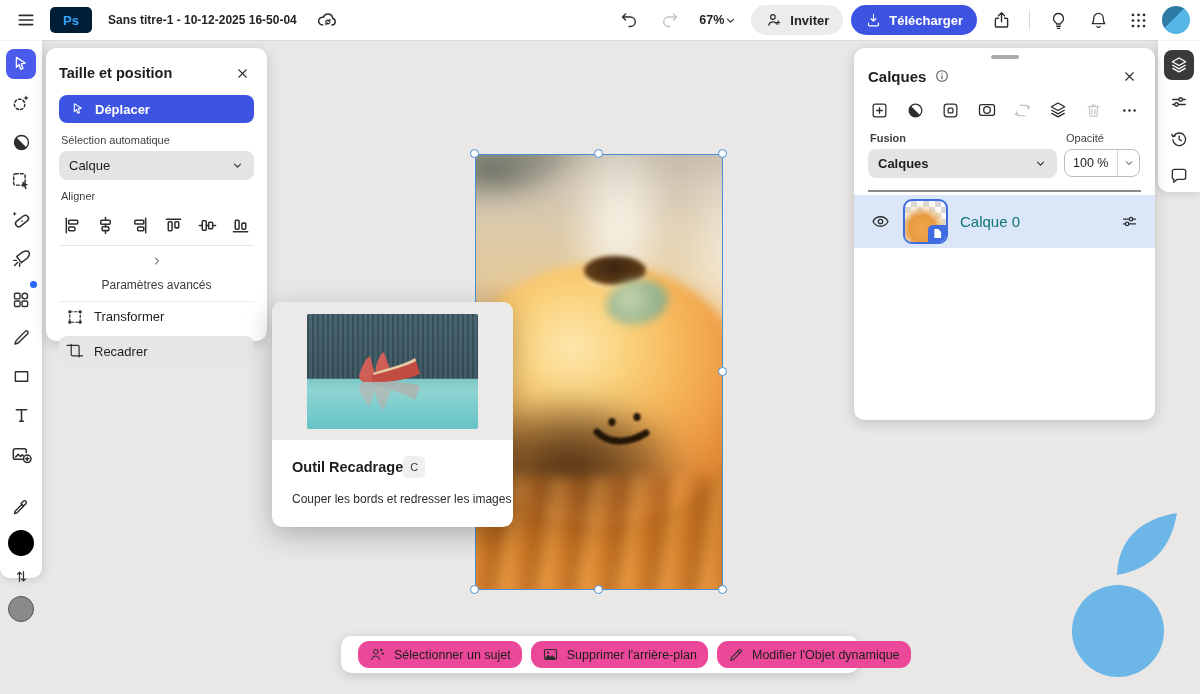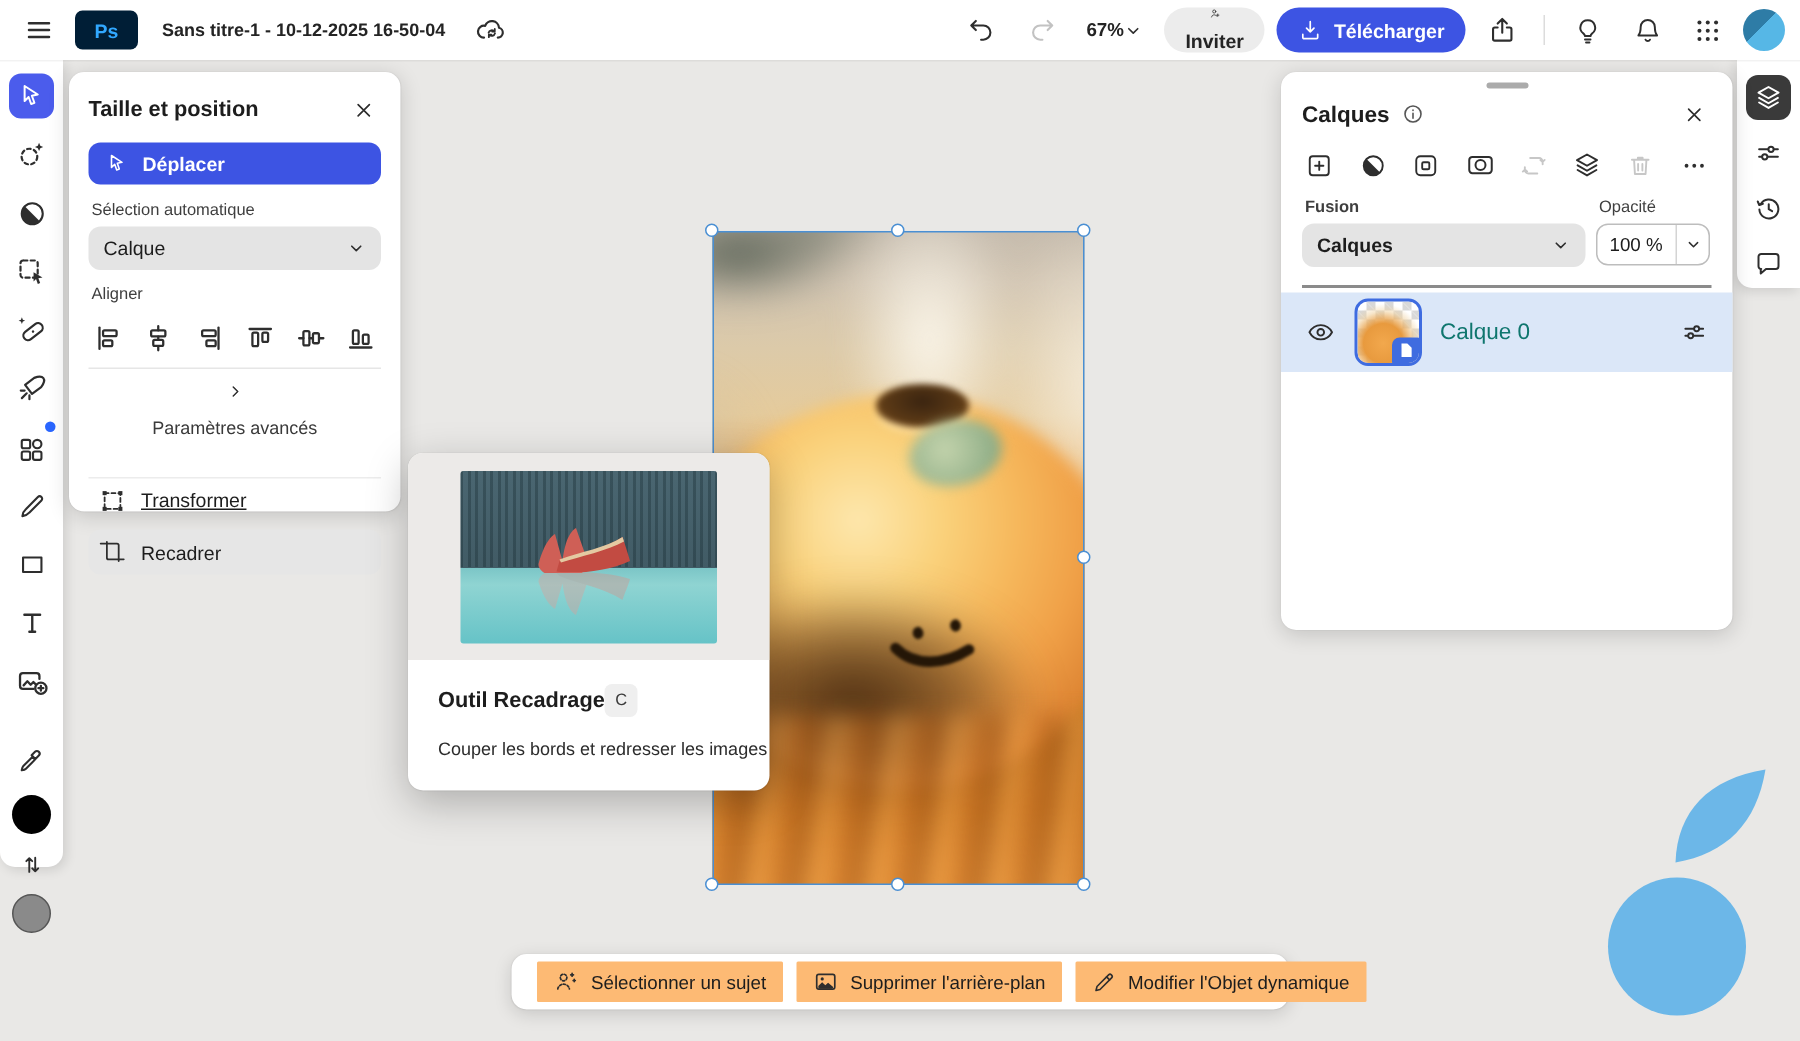--- a/index.html
+++ b/index.html
@@ -19,21 +19,21 @@
     position:absolute; left:0; top:0; width:1200px; height:40px;
     background:#fff; display:flex; align-items:center; justify-content:space-between;
     padding:0 10px; box-shadow:0 1px 0 rgba(0,0,0,.05); z-index:20;
   }
   .tb-group { display:flex; align-items:center; gap:8px; }
   .ibtn { width:32px; height:30px; display:flex; align-items:center; justify-content:center; border-radius:6px; background:none; border:none; cursor:pointer; }
   .ps-logo { width:42px; height:26px; border-radius:5px; display:flex; align-items:center; justify-content:center; font-size:13px; font-weight:bold; }
   .doc-title { font-size:12px; font-weight:bold; color:#242424; margin:0 6px 0 8px; }
   .zoom-ctl { display:flex; align-items:center; gap:0; font-size:12.5px; font-weight:bold; color:#242424; padding:0 6px; cursor:pointer; }
   .pill { height:30px; border-radius:15px; display:flex; align-items:center; gap:7px; padding:0 14px; font-size:13px; font-weight:bold; border:none; cursor:pointer; }
-  .pill-invite { background:#ececec; color:#242424;flex-direction:column; }
+  .pill-invite { background:#ececec; color:#242424; }
   .pill-download { background:var(--accent,#3d54e3); color:#fff; }
   .vdiv { width:1px; height:20px; background:#dcdcdc; margin:0 4px; }
   .avatar { width:28px; height:28px; border-radius:50%; background:linear-gradient(135deg,#2e7ca6 0%,#2e7ca6 44%,#56b7e6 44%); cursor:pointer; }
 
   
   .ltoolbar {
     position:absolute; left:0; top:40px; width:42px; height:538px;
     background:#fff; border-radius:0 0 10px 10px;
     box-shadow:2px 2px 8px rgba(0,0,0,.12);
     display:flex; flex-direction:column; align-items:center;
@@ -142,21 +142,21 @@
   .rdock { position:absolute; right:0; top:40px; width:42px; height:152px; background:#fff; border-radius:0 0 0 10px;
     box-shadow:-2px 2px 8px rgba(0,0,0,.12); display:flex; flex-direction:column; align-items:center; padding-top:10px; gap:7px; z-index:15; }
   .dock-btn { width:30px; height:30px; display:flex; align-items:center; justify-content:center; border-radius:8px; cursor:pointer; }
   .dock-btn.sel { background:#3a3a3a; }
   .dock-btn.sel svg { stroke:#fff; }
 
   
   .action-bar { position:absolute; left:341px; top:636px; width:518px; height:37px; background:#fff; border-radius:10px;
     box-shadow:0 3px 12px rgba(0,0,0,.15), 0 0 1px rgba(0,0,0,.1); display:flex; align-items:center; padding:0 7px 0 8px; gap:9px; z-index:14; }
   .ab-grip { width:3.5px; height:19px; border-radius:2px; background:#9c9c9c; cursor:grab; }
-  .ab-btn { height:27px; border:none; border-radius:1px; background:#fdba74; display:flex; align-items:center; gap:8px; padding:0 11px;
+  .ab-btn { height:27px; border:none; border-radius:11px; background:#ec4899; display:flex; align-items:center; gap:8px; padding:0 11px;
     font-size:12.5px; color:#1d1d1d; font-family:"Liberation Sans",sans-serif; cursor:pointer; white-space:nowrap; }
 </style>
 </head>
 <body>
 
 <header class="topbar">
   <div class="tb-group">
     <button class="ibtn">
       <svg width="20" height="20" viewBox="0 0 24 24">
           <path d="M4 6.5h16M4 12h16M4 17.5h16" stroke-width="2"></path>
@@ -420,21 +420,21 @@
           <rect x="11.5" y="7.5" width="4" height="6.5" rx="1"></rect>
         </svg>
     </span>
   </div>
   <div class="adv-row">
     <svg width="12" height="12" viewBox="0 0 24 24">
         <path d="M9 6l6 6-6 6" stroke-width="2"></path>
       </svg>
     <span>Paramètres avancés</span>
   </div>
-  <div class="menu-row" style="border-top:1px solid #ececec;border-radius:0;margin-top:17px;text-decoration:underline;">
+  <div class="menu-row" style="border-top:1px solid #ececec;border-radius:0;margin-top:0;">
     <svg width="18" height="18" viewBox="0 0 24 24" stroke-width="1.5">
       <rect x="5" y="5" width="14" height="14" stroke-dasharray="3.5 2.6"></rect>
       <g class="f">
           <rect x="3.2" y="3.2" width="3.6" height="3.6"></rect>
           <rect x="17.2" y="3.2" width="3.6" height="3.6"></rect>
           <rect x="3.2" y="17.2" width="3.6" height="3.6"></rect>
           <rect x="17.2" y="17.2" width="3.6" height="3.6"></rect>
         </g>
     </svg>
     <span>Transformer</span>

